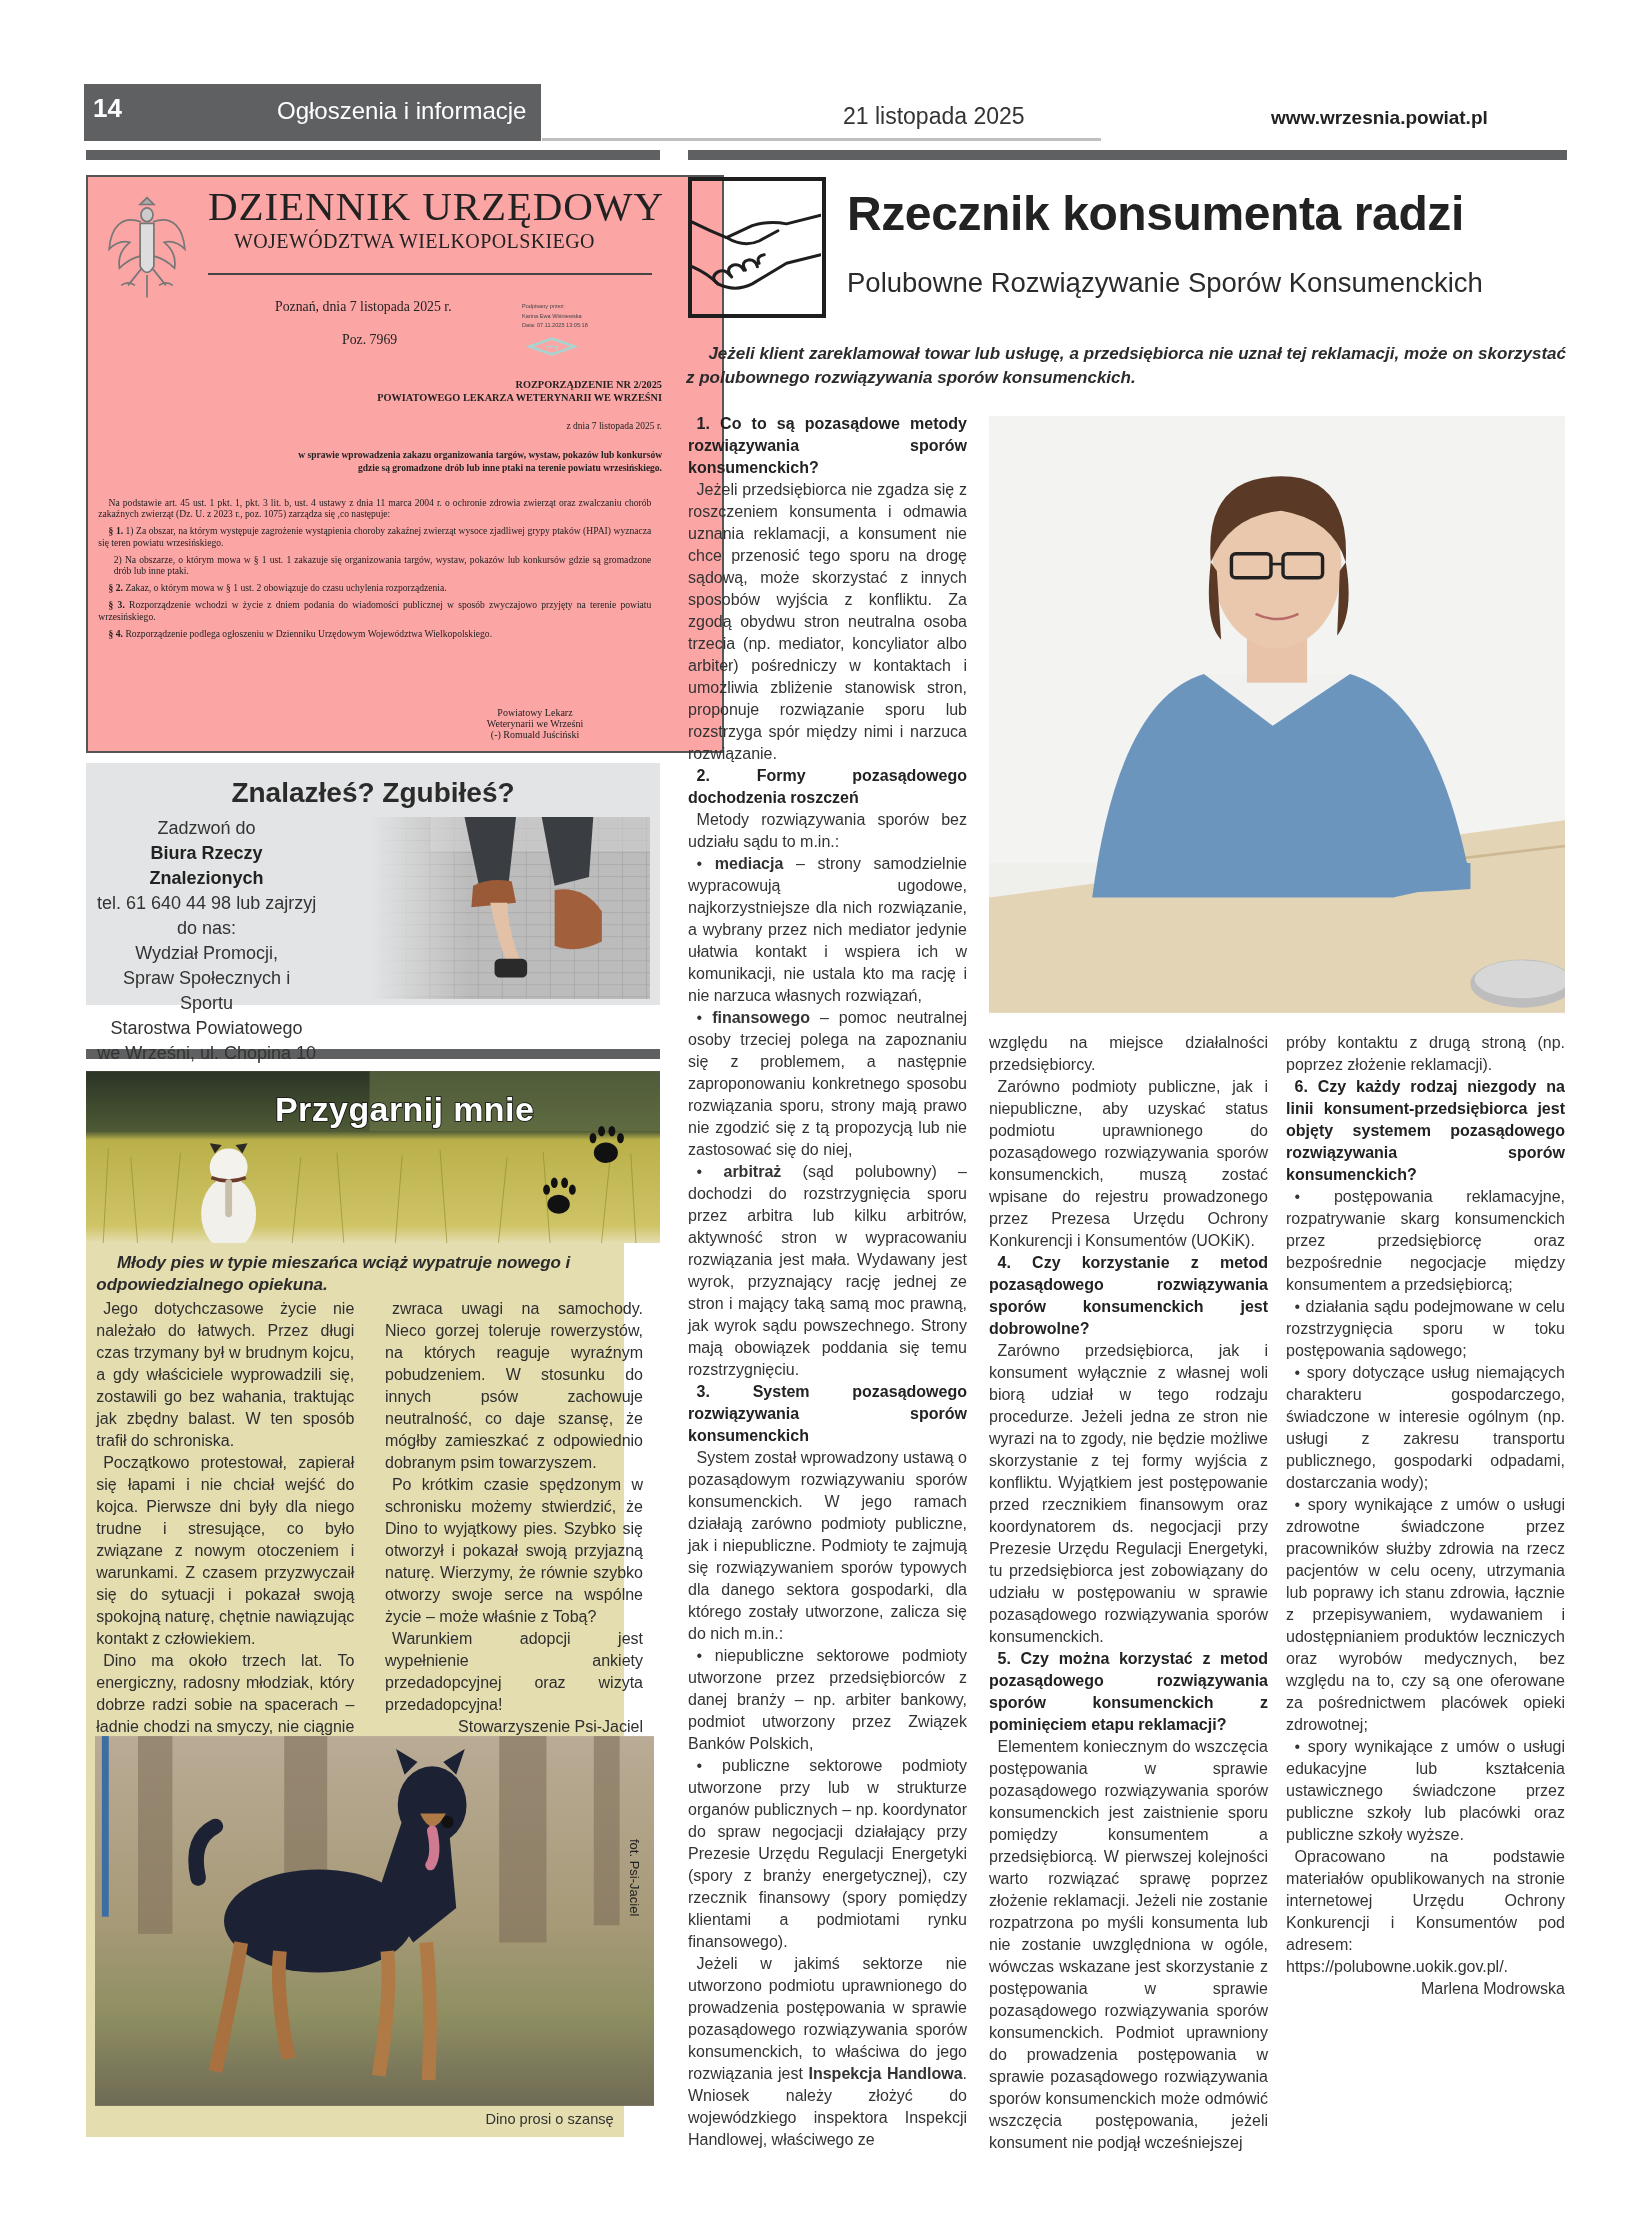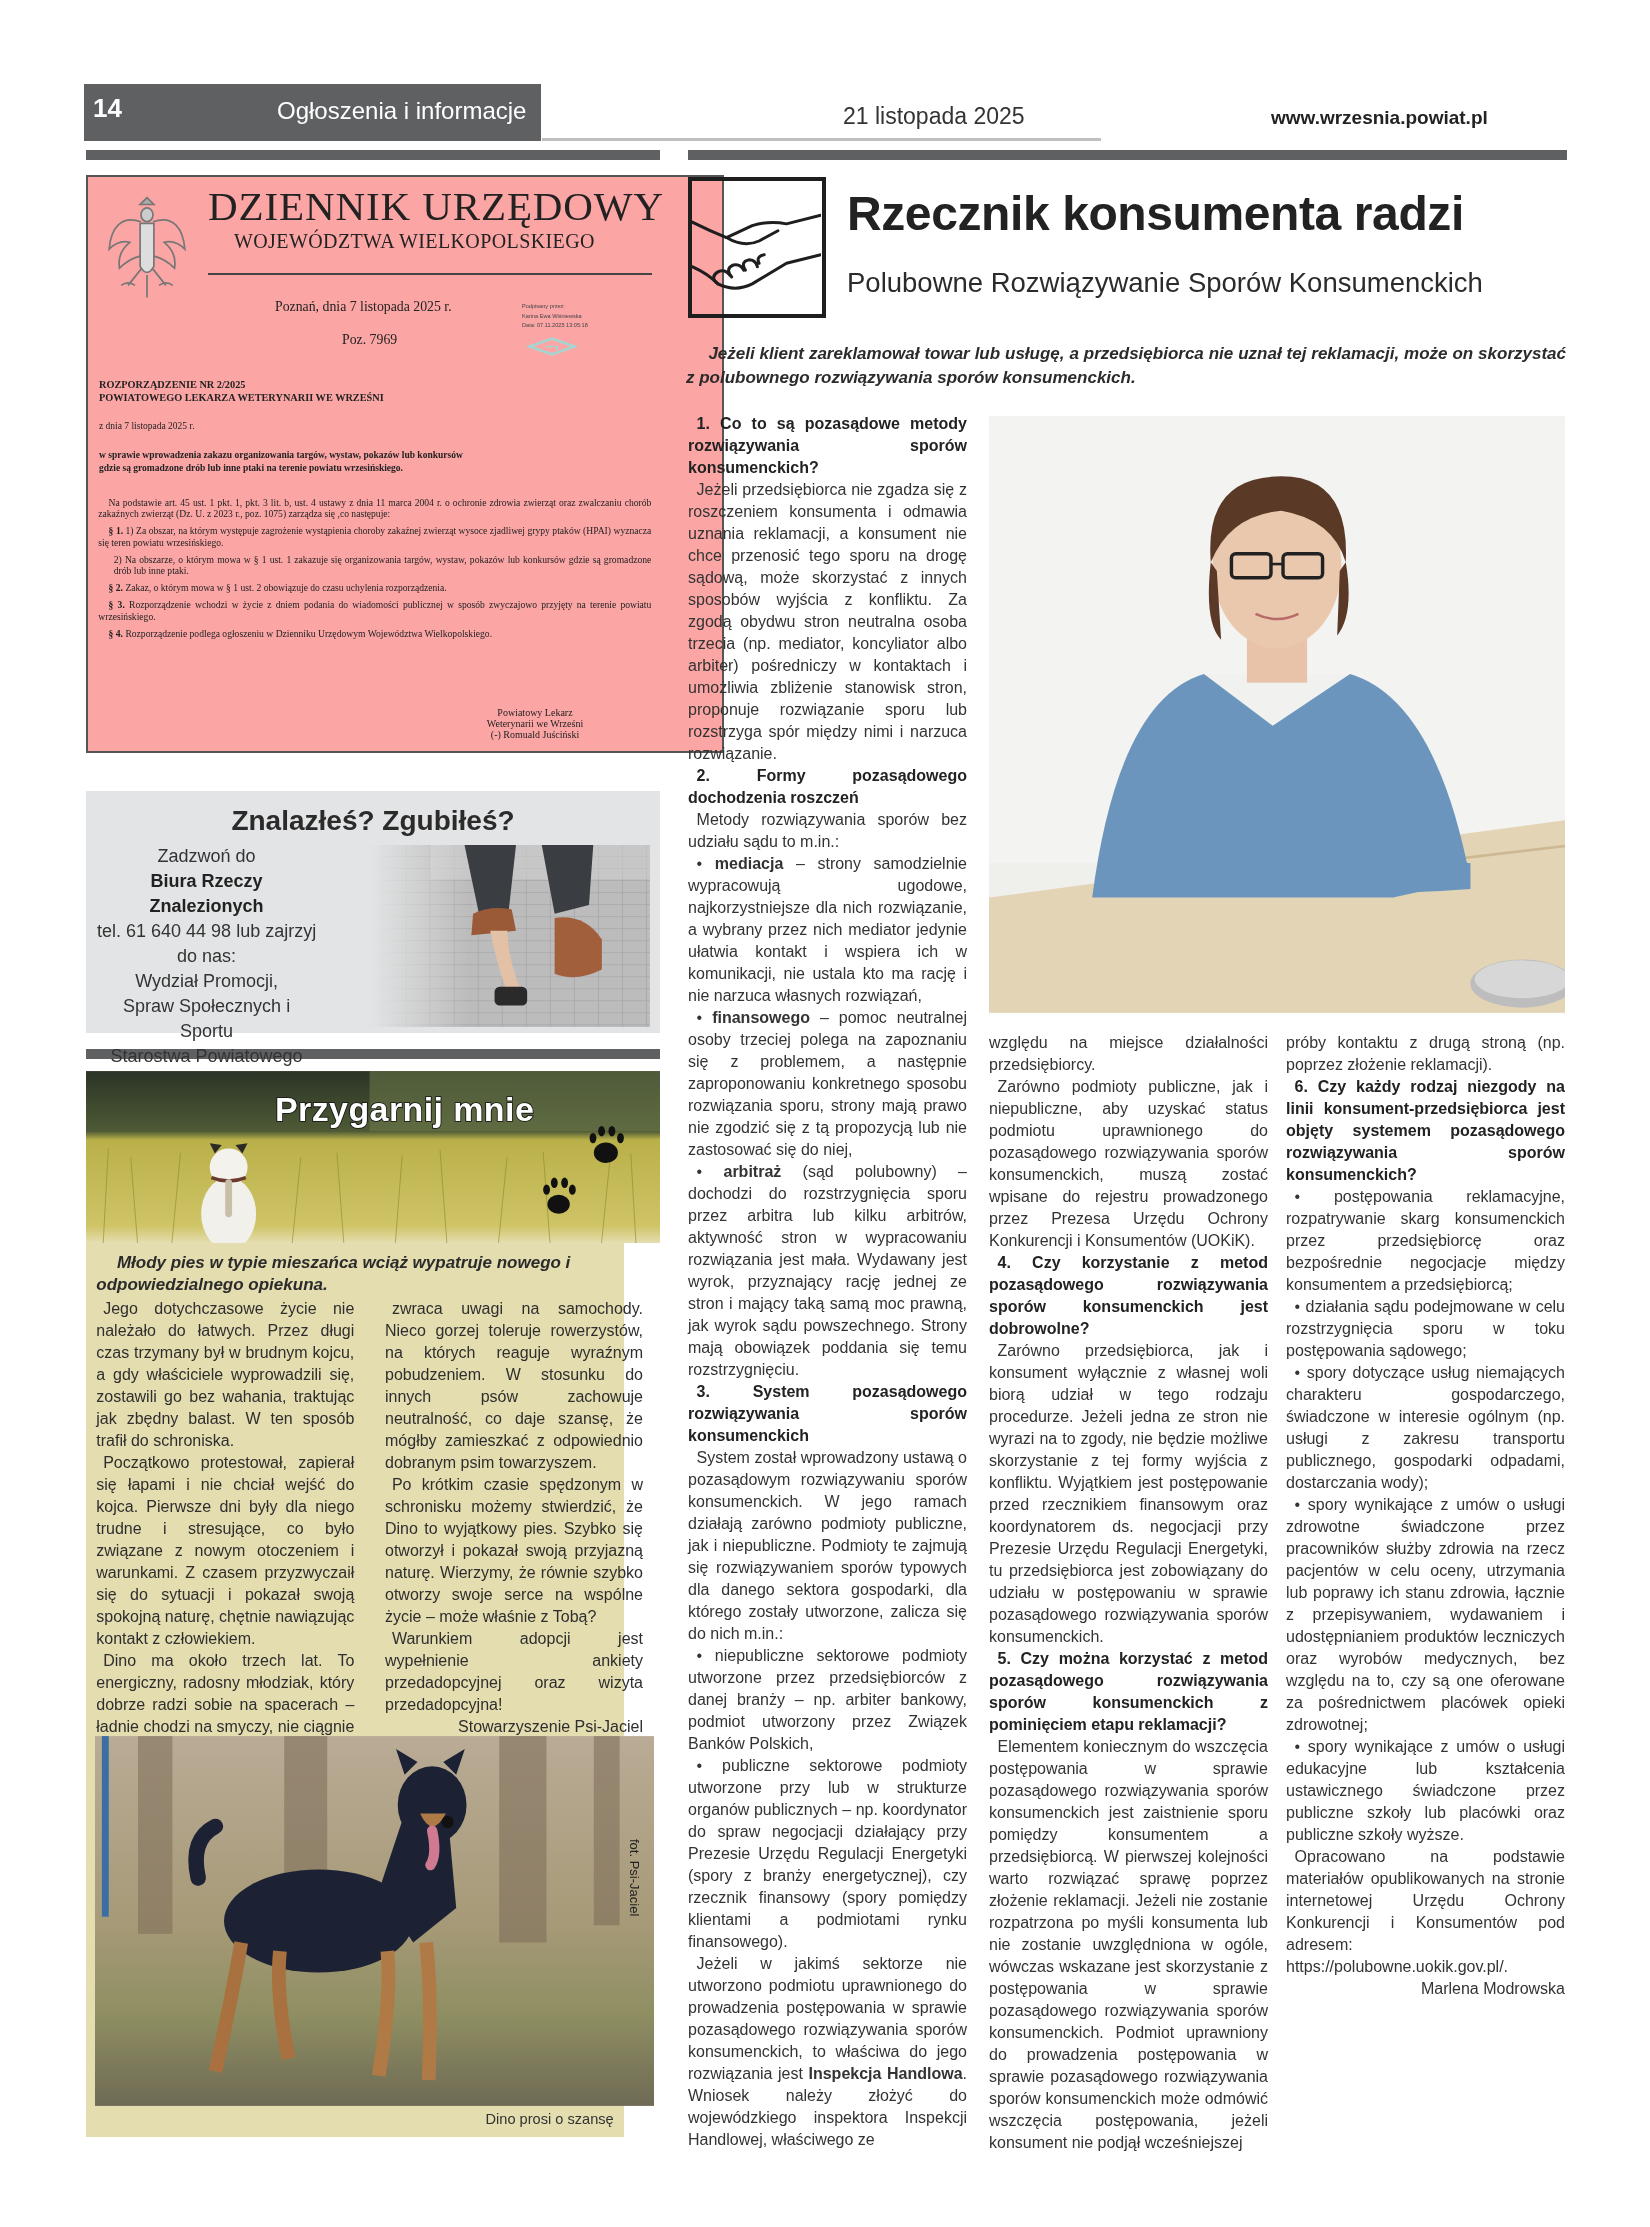--- a/index.html
+++ b/index.html
@@ -19,31 +19,31 @@
   
   .dz-box { left: 86px; top: 175px; width: 638px; height: 578px; border: 2.6px solid #555; background: #fca5a5; font-family: "Liberation Serif", serif; color: #222; }
   .dz-eagle { left: 15.5px; top: 12px; width: 86px; height: 117px; }
   .dz-title { left: 120px; top: 5.2px; font-size: 41px; letter-spacing: 0.9px; }
   .dz-sub { left: 146px; top: 53px; font-size: 20px; letter-spacing: 0.4px; }
   .dz-line { left: 120px; top: 96px; width: 444px; height: 1.7px; background: #444; }
   .dz-place { left: 187px; top: 122px; font-size: 13.8px; }
   .dz-poz { left: 254px; top: 155px; font-size: 13.8px; }
   .dz-sig { left: 434px; top: 125px; font-size: 5.6px; line-height: 9.5px; color: #444; font-family: "Liberation Sans", sans-serif; }
   .dz-sig-mark { left: 438px; top: 160px; width: 52px; height: 19px; }
-  .dz-center { left: 11px; width: 555px; text-align: left; }
+  .dz-center { left: 19px; width: 555px; text-align: right; }
   .dz-rozp { top: 201px; font-size: 10.3px; font-weight: bold; line-height: 13px; }
   .dz-zdnia { top: 244px; font-size: 9.5px; }
   .dz-wsprawie { top: 272px; font-size: 9.5px; font-weight: bold; line-height: 13px; }
   .dz-body { left: 10.3px; top: 320px; width: 553px; font-size: 9.6px; line-height: 11.2px; text-align: justify; }
   .dz-body p { margin-bottom: 6px; text-indent: 10.3px; }
   .dz-body p.sub { text-indent: 0; padding-left: 15.5px; }
   .dz-signer { left: 378px; top: 530px; font-size: 10px; line-height: 11.2px; text-align: center; width: 138px; }
 
   
-  .zn-box { left: 86px; top: 791px; width: 574px; height: 242px; background: #e3e4e5; }
+  .zn-box { left: 86px; top: 763px; width: 574px; height: 242px; background: #e3e4e5; }
   .zn-title { left: 0; top: 13.8px; width: 574px; text-align: center; font-size: 28px; font-weight: bold; color: #2b2b2b; }
   .zn-photo { left: 284px; top: 54px; width: 280px; height: 182px; overflow: hidden; }
   .zn-text { left: 8.6px; top: 53px; width: 224px; text-align: center; font-size: 18px; line-height: 25px; color: #333; }
   .zn-text b { color: #222; }
 
   
   .pg-banner { left: 86px; top: 1071px; width: 574px; height: 172px; overflow: hidden; }
   .pg-title { left: 189px; top: 19px; font-size: 34px; font-weight: bold; color: #fff; -webkit-text-stroke: 1.7px #111; paint-order: stroke fill; letter-spacing: 0.4px; }
   .pg-box { left: 86px; top: 1243px; width: 538px; height: 894px; background: #e4ddb0; }
   .pg-lead { left: 10.3px; top: 8.6px; width: 555px; font-size: 17px; font-weight: bold; font-style: italic; line-height: 22.4px; color: #2b2b2b; text-indent: 20.6px; }

